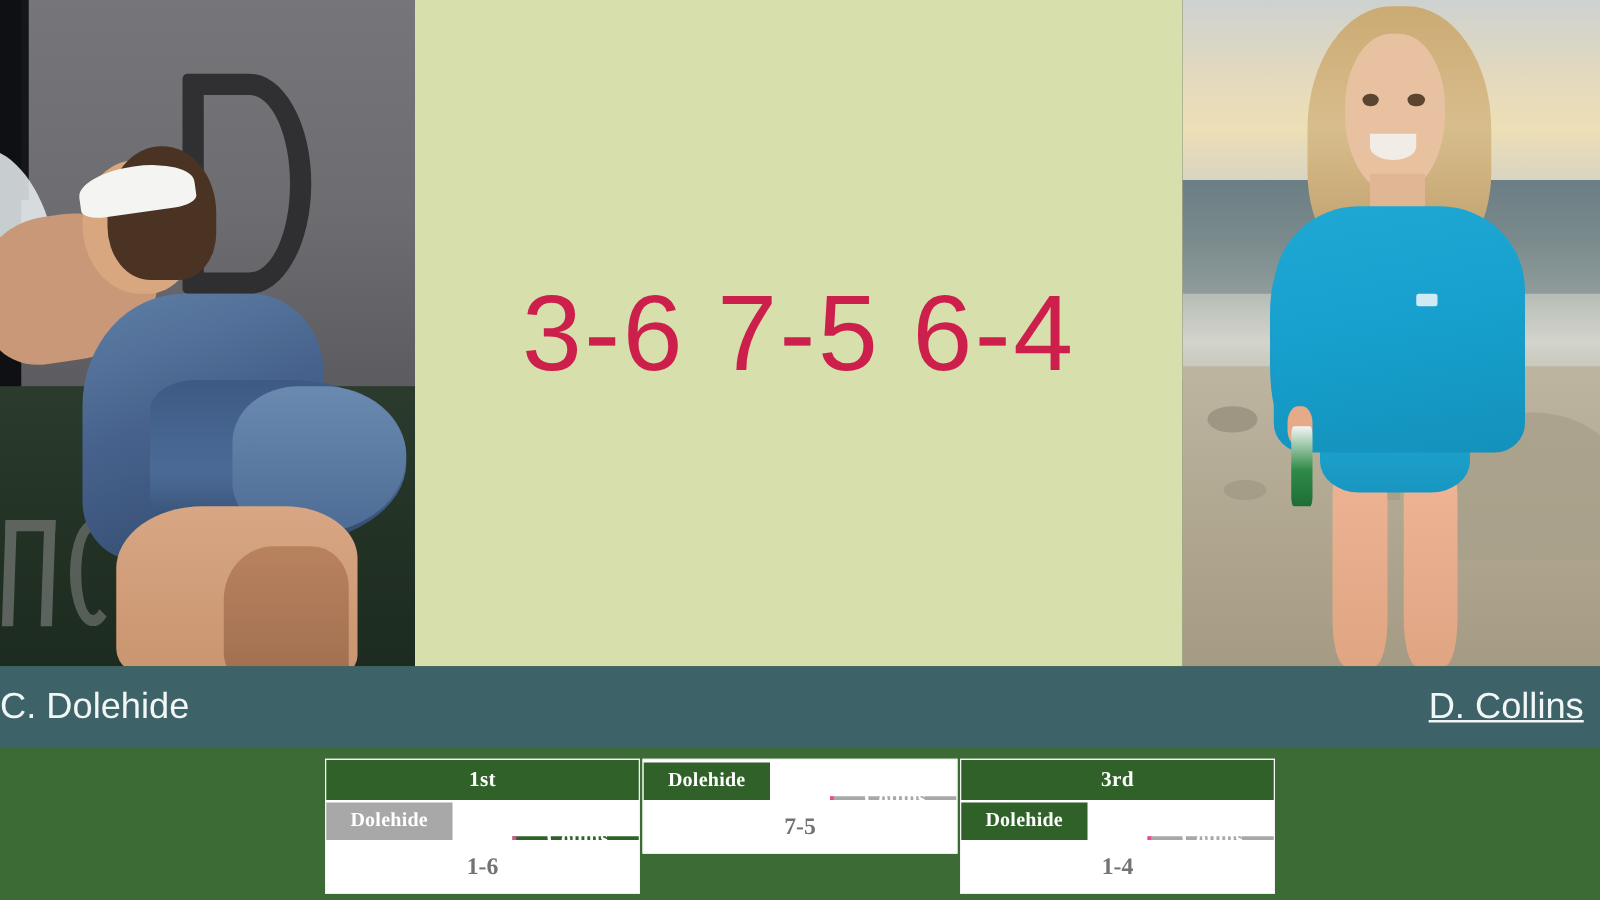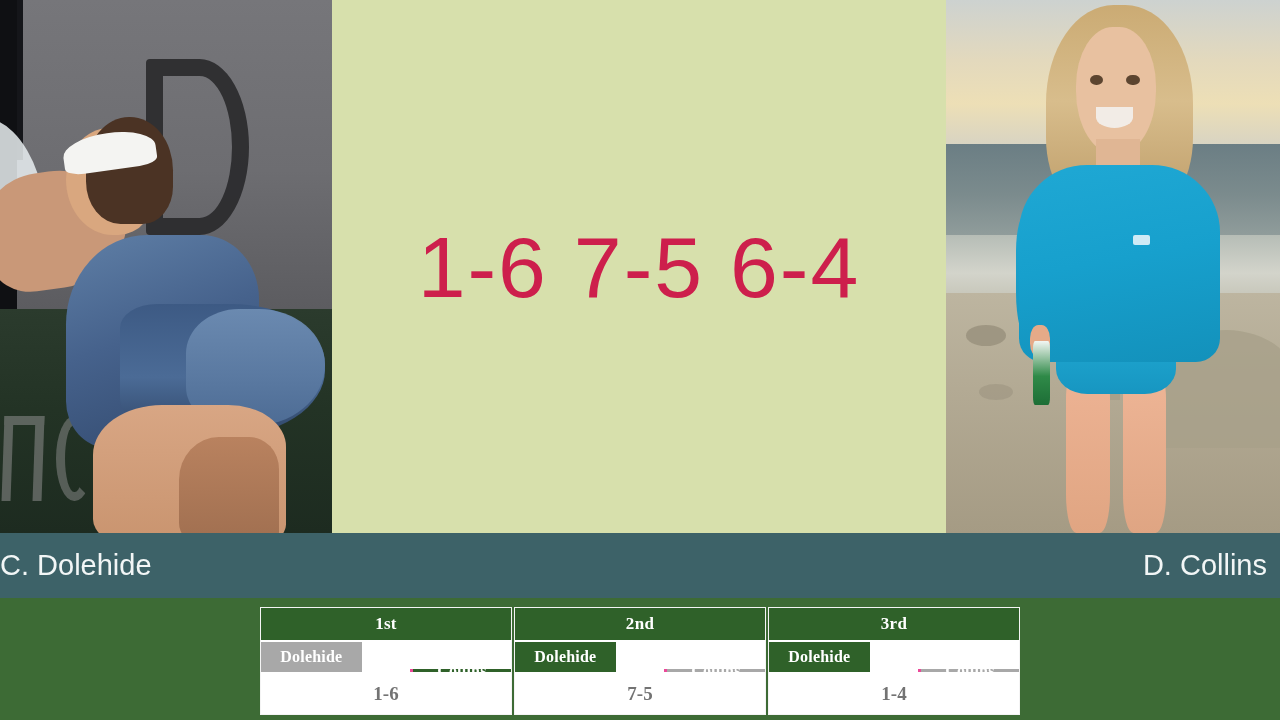--- a/index.html
+++ b/index.html
@@ -110,21 +110,21 @@
       display:flex; align-items:center; justify-content:center; }
   .score-headline { color:#cd1f4c; font-size:86px; font-weight:400;
       letter-spacing:2px; line-height:1; white-space:nowrap;
       font-family:"Liberation Sans", sans-serif; }
 
   
   .name-bar { position:absolute; left:0; top:533px; width:1280px; height:65px;
       background:#3d6268; display:flex; align-items:center; justify-content:space-between; }
   .player-name { color:#f2f6f6; font-size:29px; font-weight:400; line-height:1; white-space:nowrap; }
   .name-left  { }
-  .name-right { padding-right:13px; }
+  .name-right { padding-right:13px;text-decoration:underline; }
 
   
   .table-area { position:absolute; left:0; top:598px; width:1280px; height:122px;
       background:#3d6b35; display:flex; justify-content:center; }
   .sets-table { display:flex; align-items:flex-start; margin-top:9px; gap:2px; }
   .set-block { width:252px; background:#ffffff; border:1px solid #f4f4f4;font-family:Liberation Serif, serif; }
   .set-head { height:32px; background:#2f6129; color:#ffffff; font-size:17px; font-weight:bold;
       display:flex; align-items:center; justify-content:center; letter-spacing:.3px; }
   .set-players { display:flex; height:32px; border-top:2px solid #ffffff;gap:48px; }
   .set-player { flex:1 1 50%; display:flex; align-items:center; justify-content:center;
@@ -157,21 +157,21 @@
       <div class="pl-skirt"></div>
       <div class="pl-skirt2"></div>
       <div class="pl-legs"></div>
       <div class="pl-leg2"></div>
       <div class="pl-head"></div>
       <div class="pl-hair"></div>
       <div class="pl-visor"></div>
     </div>
 
     <div class="score-panel">
-      <div class="score-headline">1-6 7-5 6-4</div>
+      <div class="score-headline">3-6 7-5 6-4</div>
     </div>
 
     <div class="photo photo-right">
       <div class="pr-sky"></div>
       <div class="pr-sea"></div>
       <div class="pr-surf"></div>
       <div class="pr-sand"></div>
       <div class="pr-sand-mound"></div>
       <div class="pr-track1"></div>
       <div class="pr-track2"></div>
@@ -206,21 +206,20 @@
       <div class="set-block">
         <div class="set-head">1st</div>
         <div class="set-players">
           <div class="set-player pw-lose">Dolehide</div>
           <div class="set-player pw-win">Collins</div>
         </div>
         <div class="set-score">1-6</div>
       </div>
 
       <div class="set-block">
-        <div class="set-head">2nd</div>
         <div class="set-players">
           <div class="set-player pw-win">Dolehide</div>
           <div class="set-player pw-lose">Collins</div>
         </div>
         <div class="set-score">7-5</div>
       </div>
 
       <div class="set-block">
         <div class="set-head">3rd</div>
         <div class="set-players">

